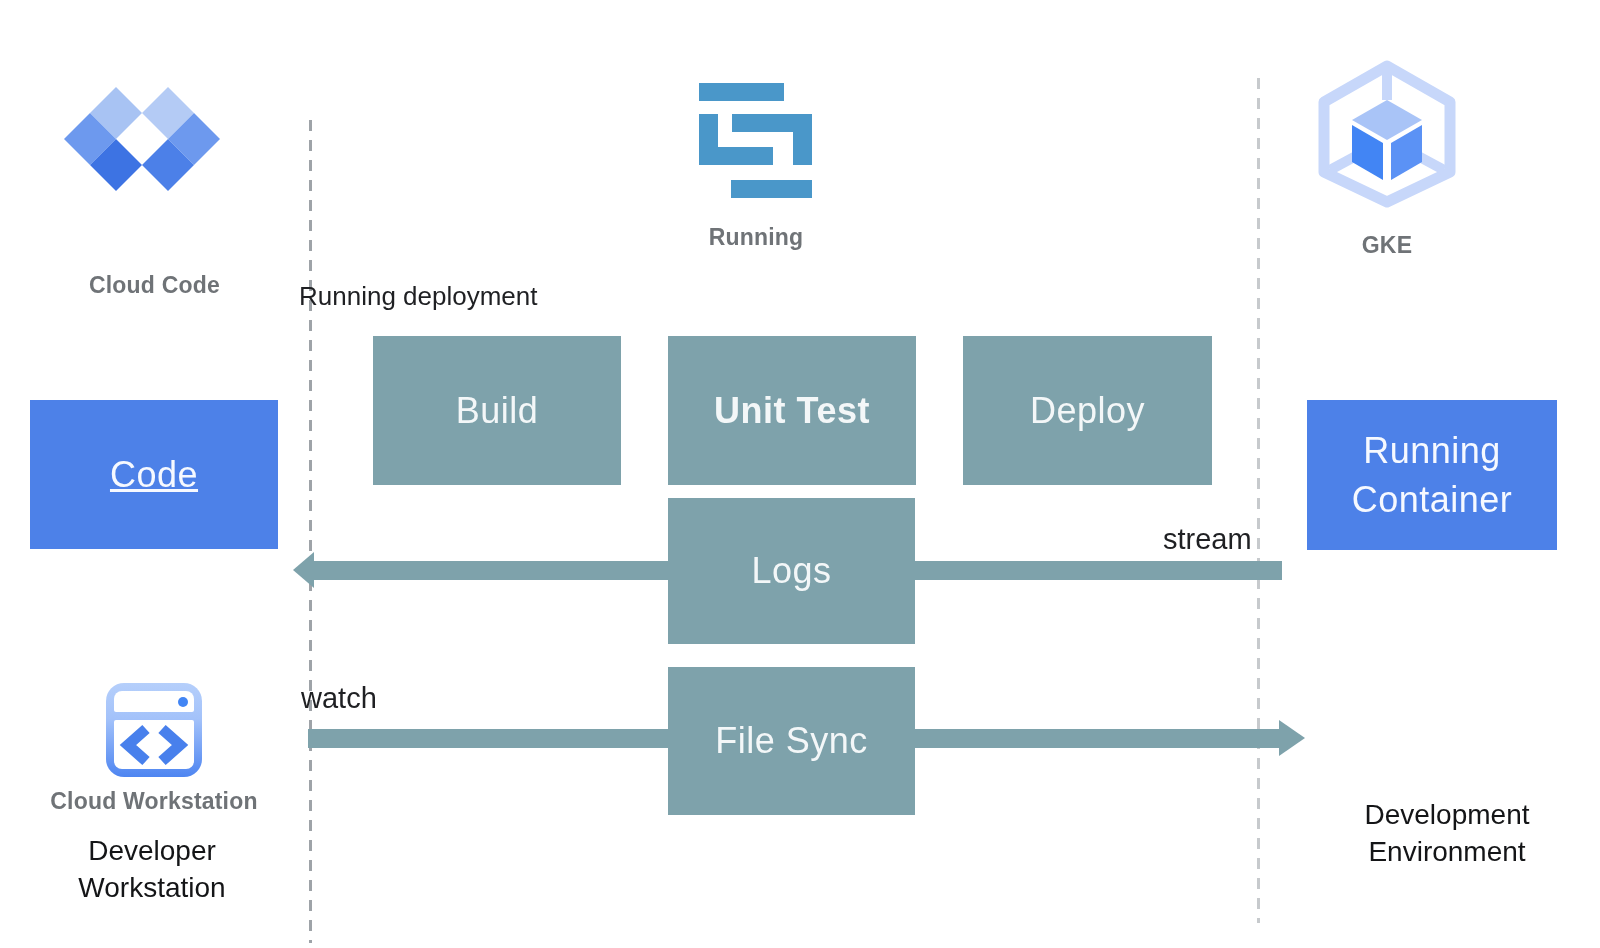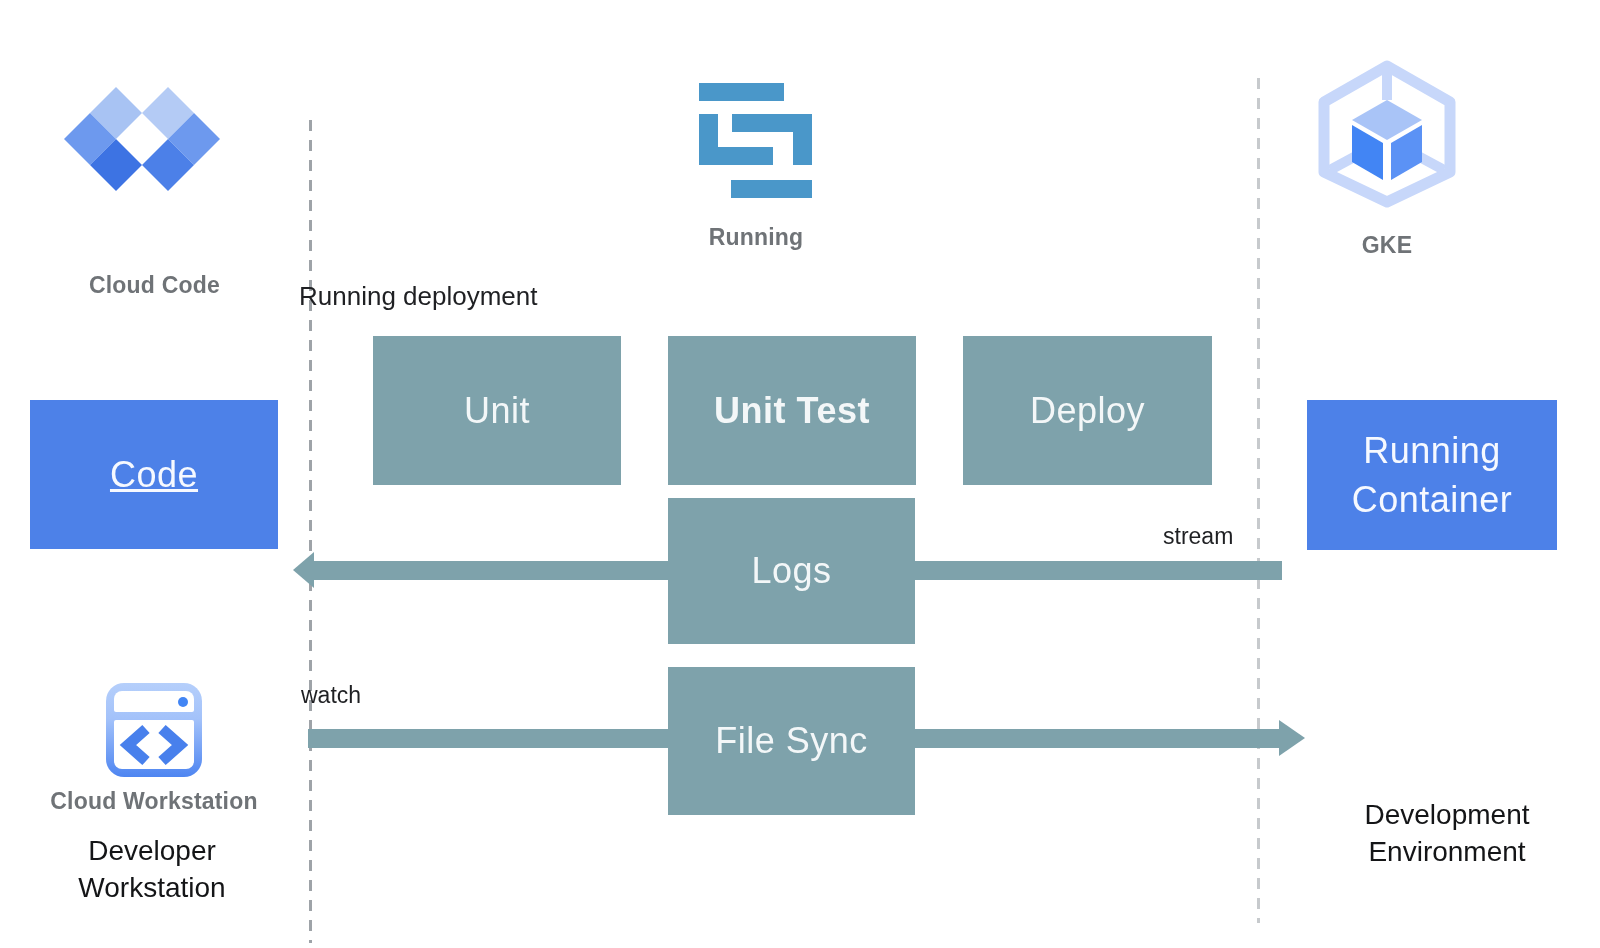--- a/index.html
+++ b/index.html
@@ -22,21 +22,21 @@
   .hline{position:absolute;height:19px;background:#7EA2AB;}
   .arrowhead-left{position:absolute;width:0;height:0;
     border-top:18px solid transparent;border-bottom:18px solid transparent;
     border-right:21px solid #7EA2AB;}
   .arrowhead-right{position:absolute;width:0;height:0;
     border-top:18px solid transparent;border-bottom:18px solid transparent;
     border-left:26px solid #7EA2AB;}
   
   .icon-label{position:absolute;color:#6F7377;font-size:23px;font-weight:700;
     text-align:center;letter-spacing:.2px;}
-  .black-note{position:absolute;color:#1F2023;font-size:23px;font-weight:400;}
+  .black-note{position:absolute;color:#1F2023;font-size:29px;font-weight:400;}
   .black-caption{position:absolute;color:#141517;font-size:28px;line-height:37px;
     text-align:center;font-weight:400;}
   
   .cw-icon{position:absolute;border-radius:18px;
     background:linear-gradient(180deg,#B5CFFB 0%,#A3C2FA 38%,#4E85F1 100%);}
   .cw-title{position:absolute;left:8px;top:8px;right:8px;height:21px;background:#fff;
     border-radius:8px 8px 2px 2px;}
   .cw-dot{position:absolute;right:6px;top:6px;width:10px;height:10px;border-radius:50%;background:#4285F4;}
   .cw-body{position:absolute;left:8px;top:37px;right:8px;bottom:8px;background:#fff;
     border-radius:2px 2px 8px 8px;display:flex;align-items:center;justify-content:center;}
@@ -88,21 +88,21 @@
   <div class="arrowhead-left" style="left:293px;top:552px;"></div>
 
   <div class="hline" style="left:308px;top:729px;width:972px;"></div>
   <div class="arrowhead-right" style="left:1279px;top:720px;"></div>
 
   <div class="black-note" style="left:1163px;top:523px;">stream</div>
   <div class="black-note" style="left:301px;top:682px;">watch</div>
 
   <div class="node blue" style="left:30px;top:400px;width:248px;height:149px;text-decoration:underline;">Code</div>
 
-  <div class="node teal" style="left:373px;top:336px;width:248px;height:149px;">Unit</div>
+  <div class="node teal" style="left:373px;top:336px;width:248px;height:149px;">Build</div>
 
   <div class="node teal" style="left:668px;top:336px;width:248px;height:149px;font-weight:bold;">Unit Test</div>
 
   <div class="node teal" style="left:963px;top:336px;width:249px;height:149px;">Deploy</div>
 
   <div class="node teal" style="left:668px;top:498px;width:247px;height:146px;">Logs</div>
 
   <div class="node teal" style="left:668px;top:667px;width:247px;height:148px;">File Sync</div>
 
   <div class="node blue two-line" style="left:1307px;top:400px;width:250px;height:150px;padding:8px 20px;box-sizing:border-box;">Running Container</div>

